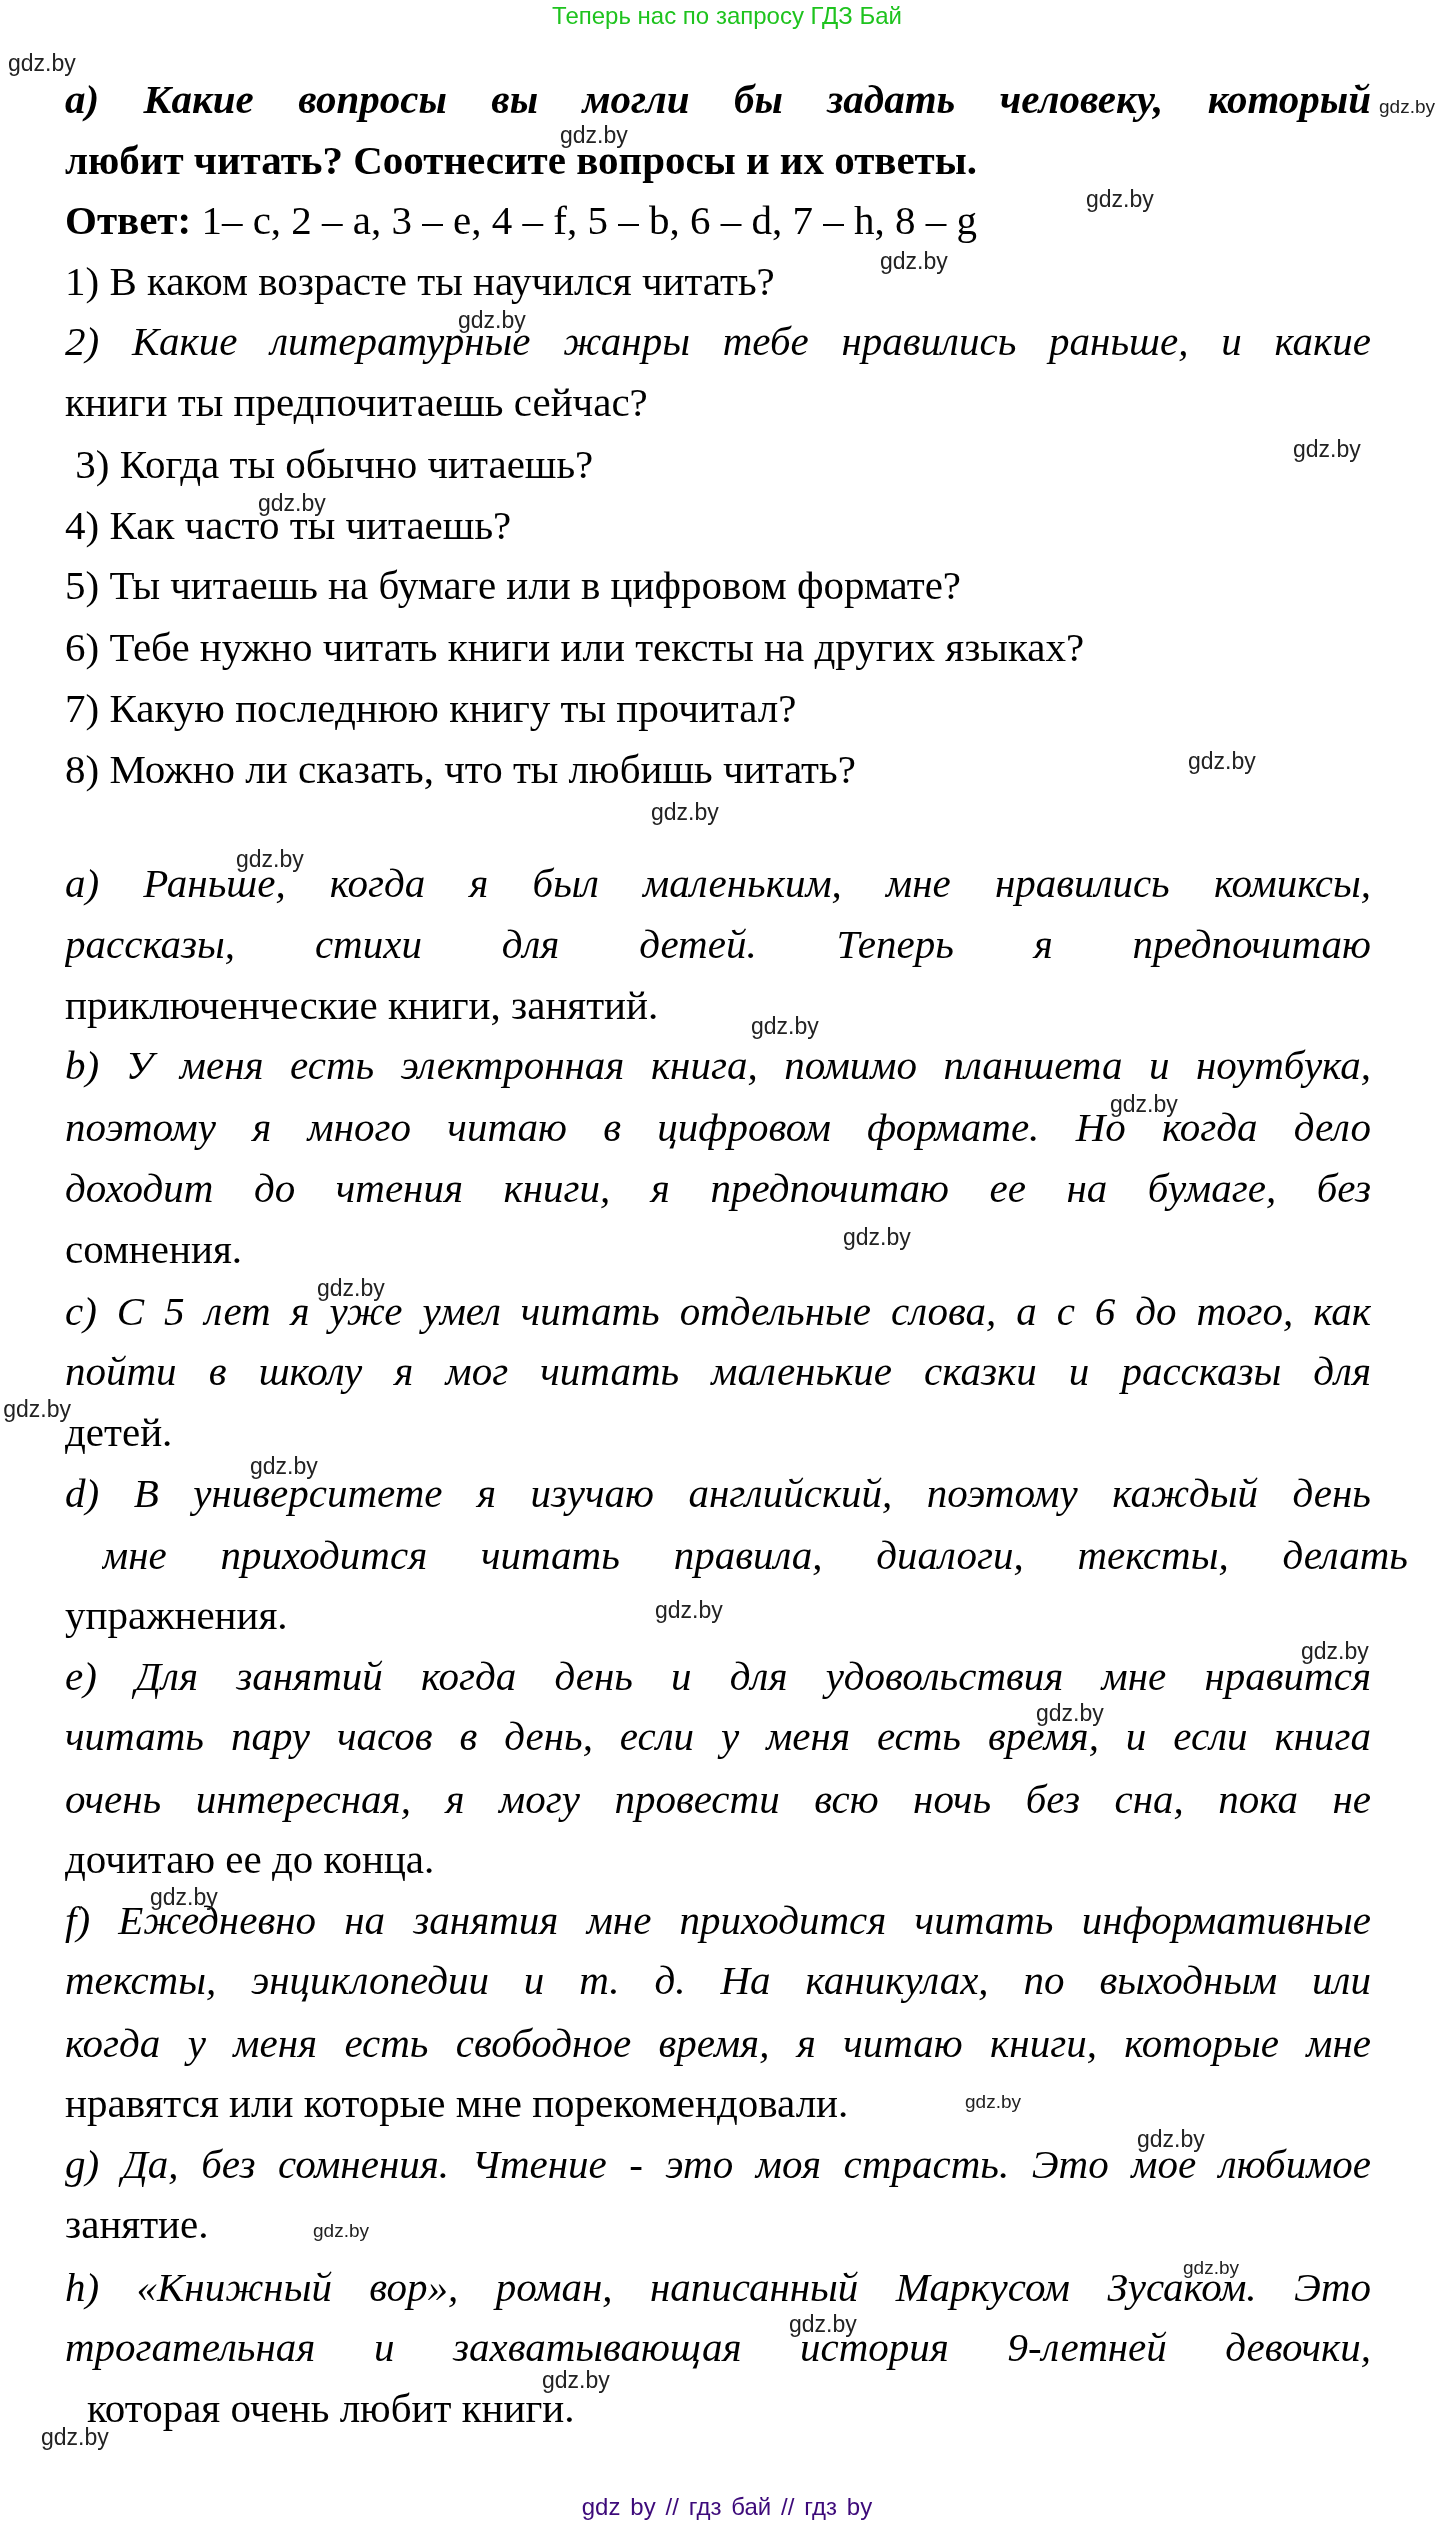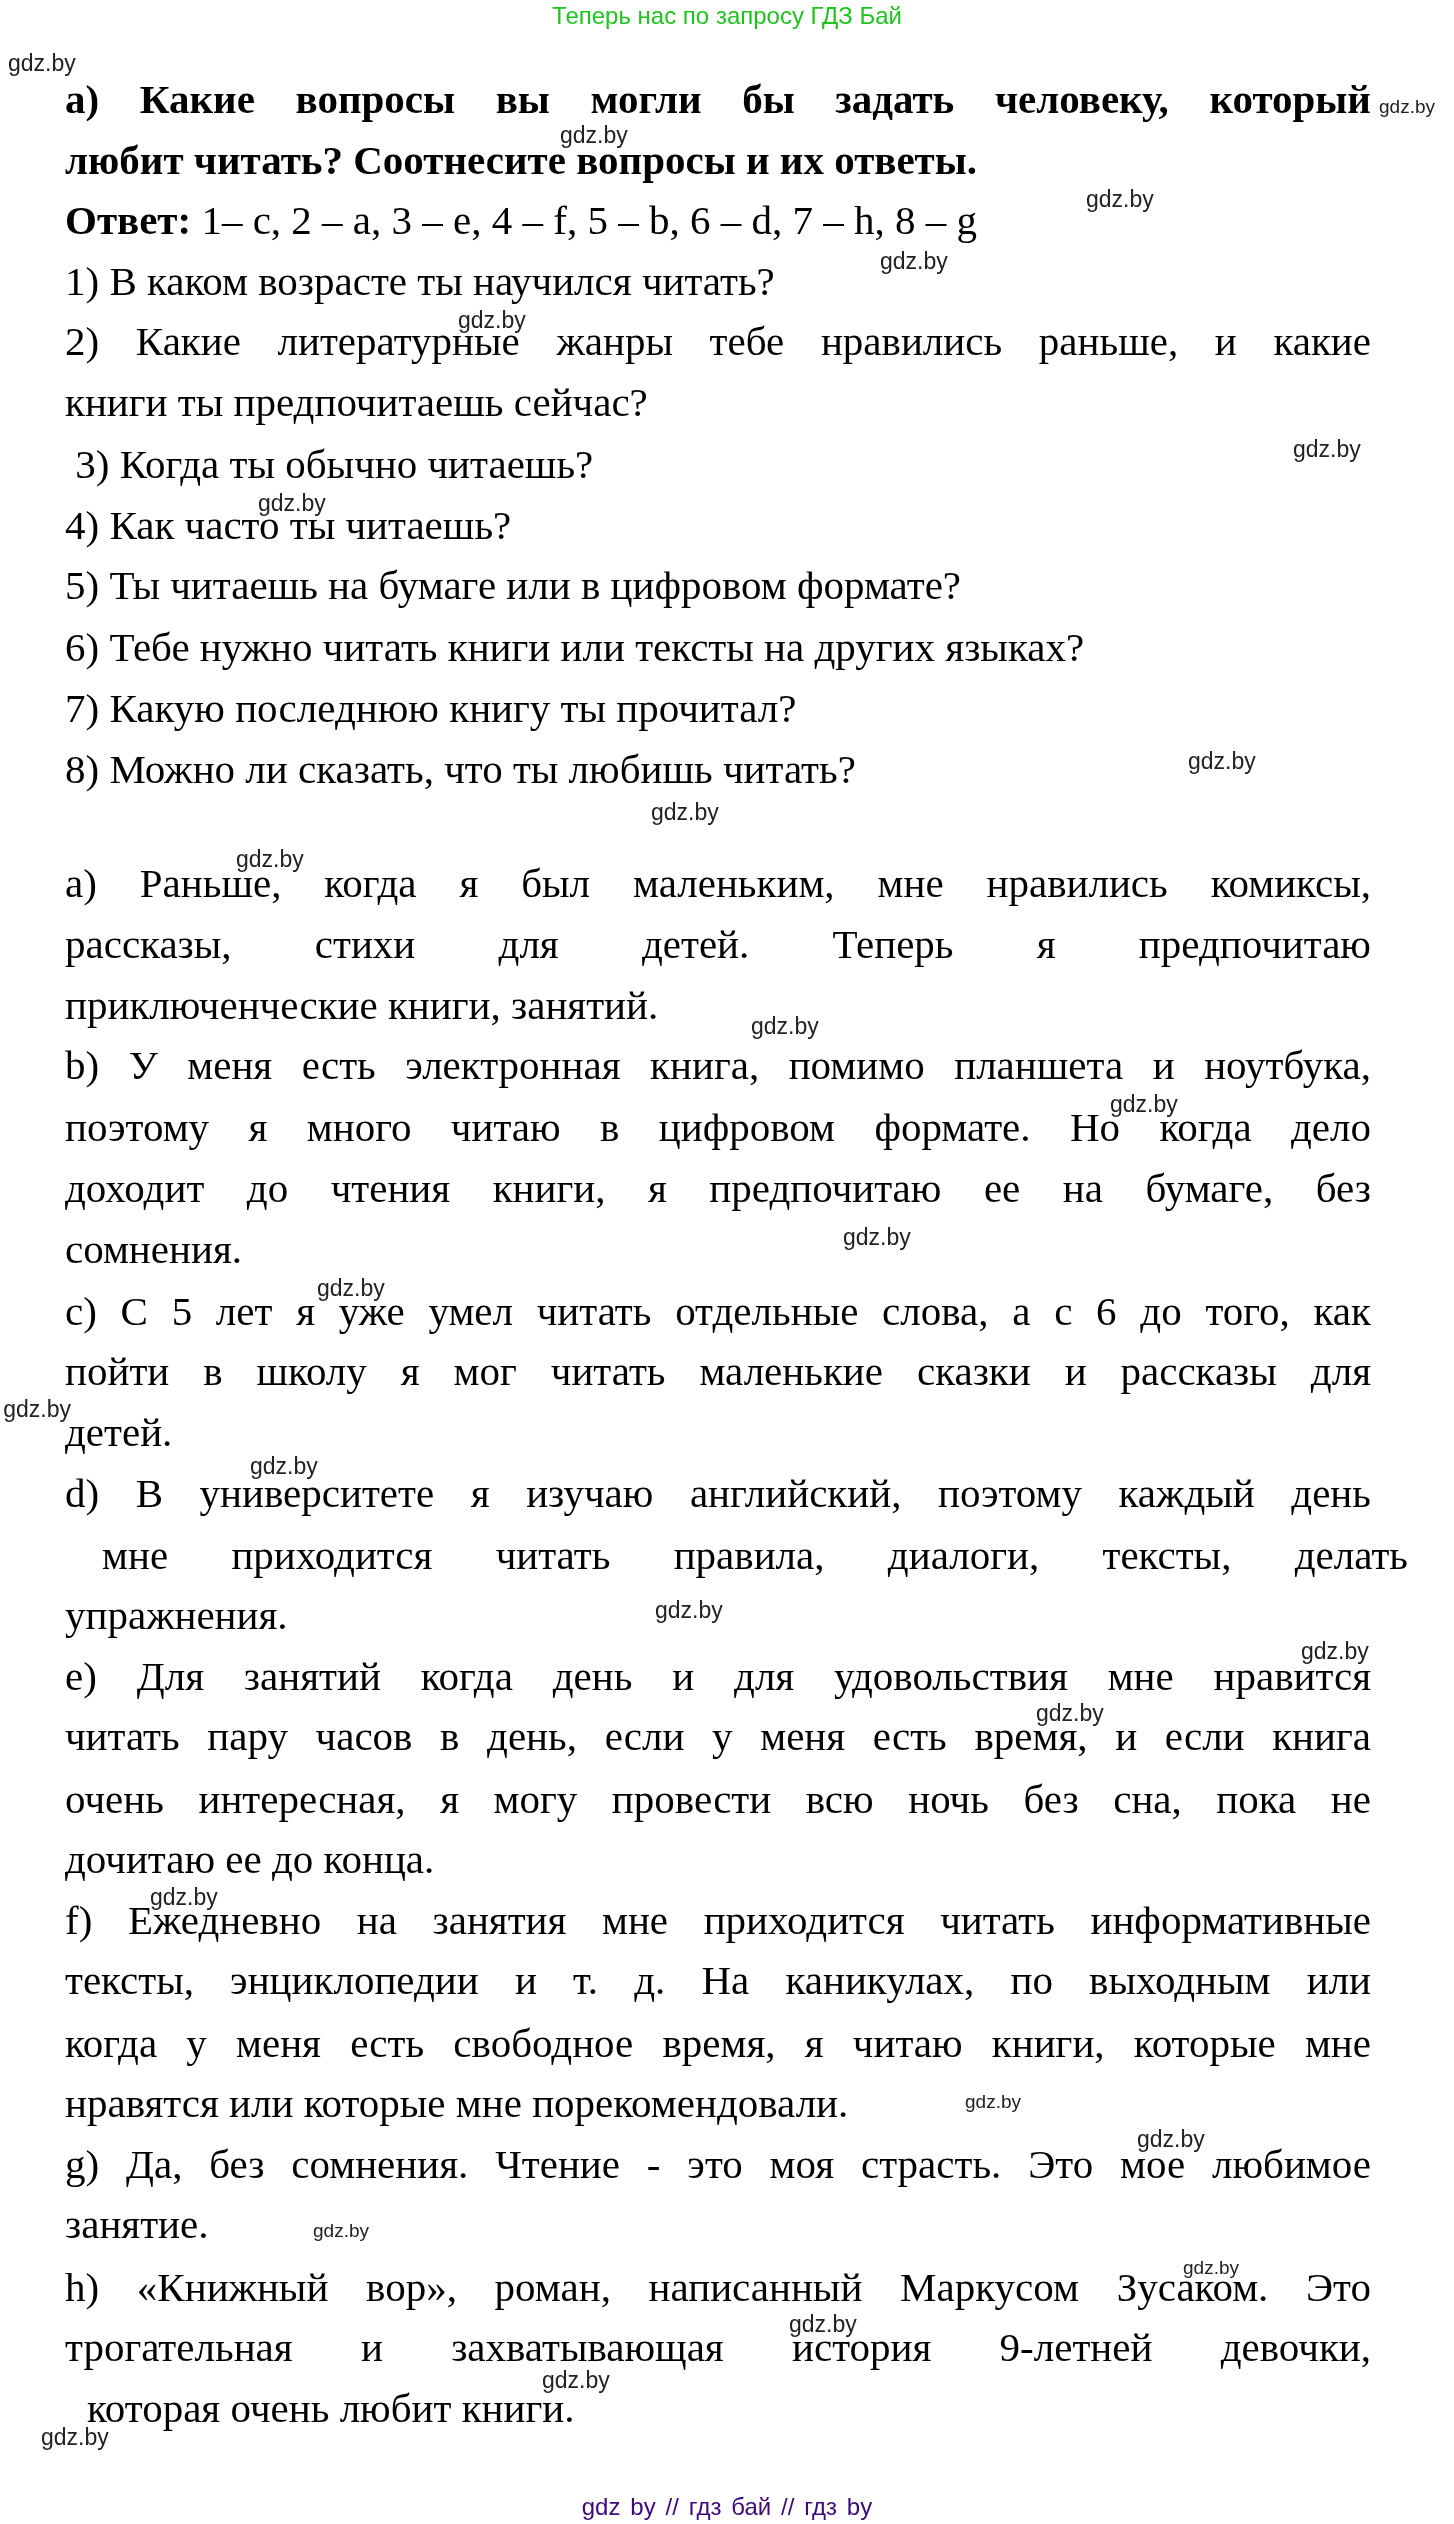--- a/index.html
+++ b/index.html
@@ -15,21 +15,21 @@
     font-size: 24px; line-height: 35px; color: #3d0a7a;
     word-spacing: 3.2px;
   }
   .line {
     position: absolute; left: 65px; width: 1306px;
     font-family: "Liberation Serif", "DejaVu Serif", serif;
     font-size: 41px; line-height: 48px; color: #000; white-space: nowrap;
   }
   .justify {
     text-align: justify; text-align-last: justify; white-space: normal;
-    height: 48px; overflow: hidden;
+    height: 48px; overflow: hidden; font-style: italic;
   }
   .bold { font-weight: bold; }
   .wm {
     position: absolute; font-family: "Liberation Sans", "DejaVu Sans", sans-serif;
     font-size: 23px; line-height: 25.5px; color: #222; white-space: nowrap;
   }
   .wm.sm { font-size: 19px; }
 </style>
 </head>
 <body>

